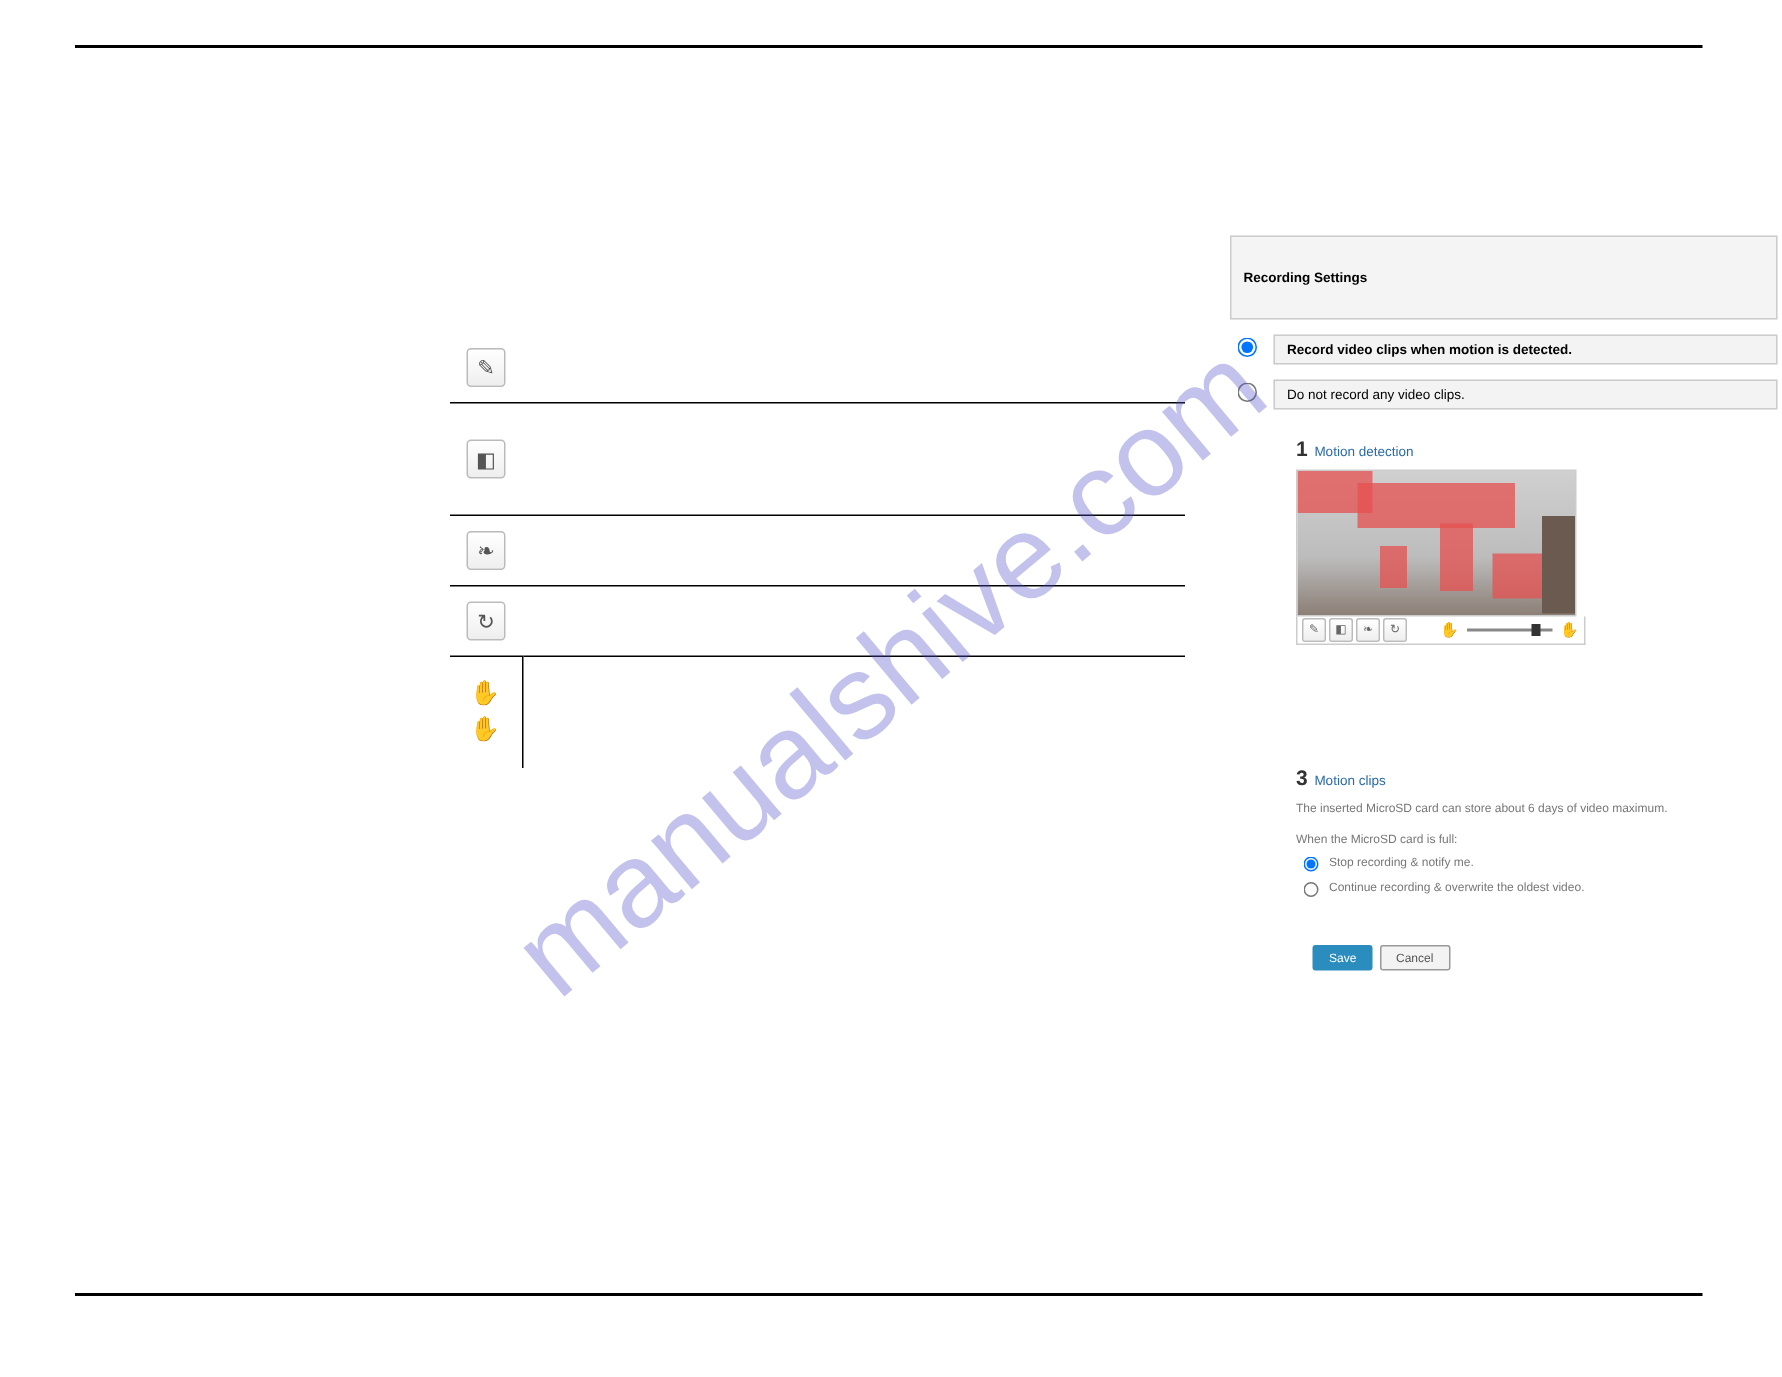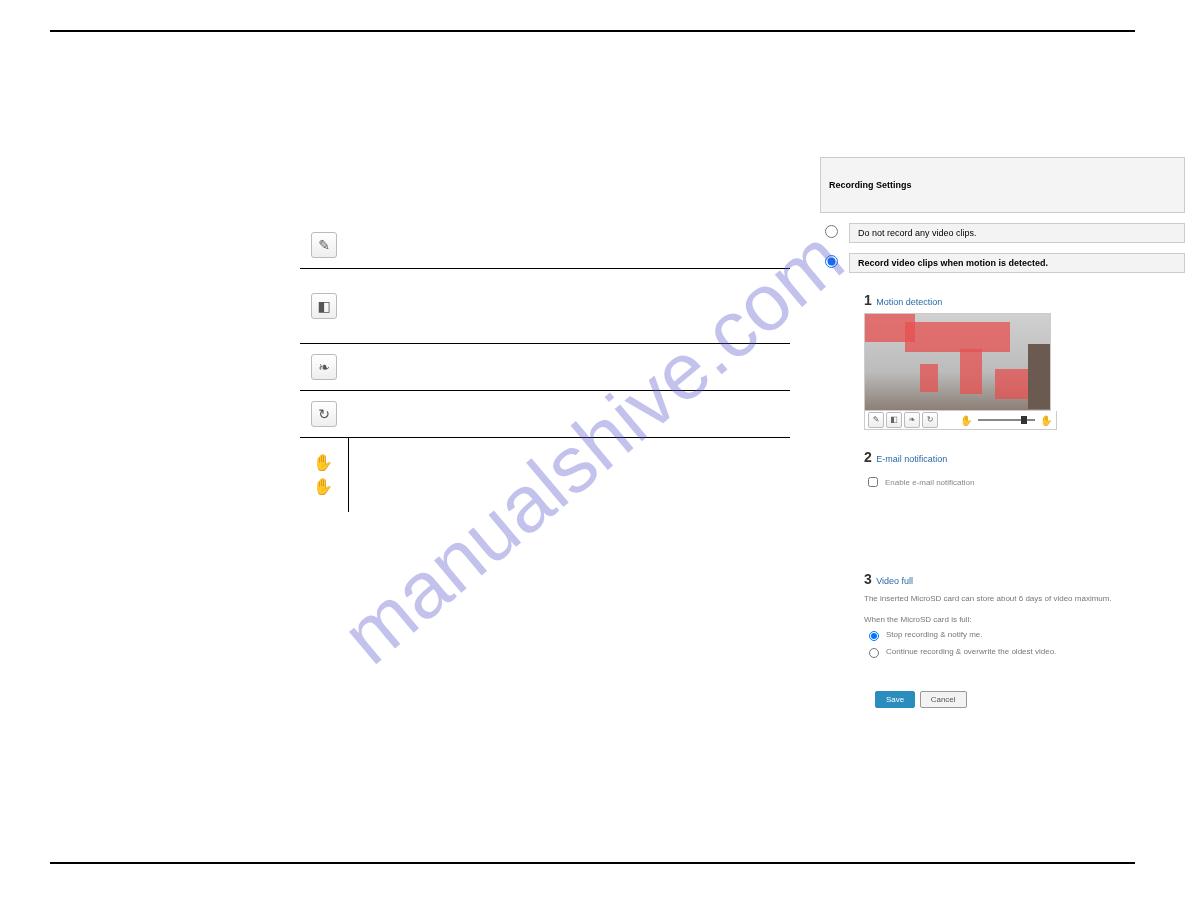--- a/index.html
+++ b/index.html
@@ -253,27 +253,27 @@
       </td>
       <td class="desc-col" style="height:50px;"></td>
     </tr>
   </tbody>
     </table>
 
   <div class="right">
     <div class="panel-header">Recording Settings</div>
 
     <div class="radio-row">
+      <input type="radio" name="rec" checked="" style="">
+      <div class="radio-label-box bold">Record video clips when motion is detected.</div>
+    </div>
+
+    <div class="radio-row">
       <input type="radio" name="rec" style="">
       <div class="radio-label-box">Do not record any video clips.</div>
-    </div>
-
-    <div class="radio-row">
-      <input type="radio" name="rec" checked="" style="">
-      <div class="radio-label-box bold">Record video clips when motion is detected.</div>
     </div>
 
     <div class="section">
       <span class="sec-num">1</span>
       <span class="sec-title">Motion detection</span>
       <div class="preview-box">
         <div class="mask" style="left:0;top:0;width:50px;height:28px;"></div>
         <div class="mask" style="left:40px;top:8px;width:105px;height:30px;"></div>
         <div class="mask" style="left:95px;top:35px;width:22px;height:45px;"></div>
         <div class="mask" style="left:55px;top:50px;width:18px;height:28px;"></div>
@@ -287,32 +287,24 @@
         <span class="tb-btn">↻</span>
         <span style="width:18px;"></span>
         <span class="tb-hand">✋</span>
         <div class="slider">
             <div class="knob"></div>
           </div>
         <span class="tb-hand dark">✋</span>
       </div>
     </div>
 
-    <div class="section">
-      <span class="sec-num">2</span>
-      <span class="sec-title">E-mail notification</span>
-      <div class="chk-row">
-        <input type="checkbox" style="">
-        <span>Enable e-mail notification</span>
-      </div>
-    </div>
 
     <div class="section" style="margin-top:80px;">
       <span class="sec-num">3</span>
-      <span class="sec-title">Video full</span>
+      <span class="sec-title">Motion clips</span>
       <div class="small-text">The inserted MicroSD card can store about 6 days of video maximum.</div>
       <div class="small-text" style="margin-top:12px;">When the MicroSD card is full:</div>
       <div class="small-radio">
         <input type="radio" name="full" checked="" style="">
         <span>Stop recording &amp; notify me.</span>
       </div>
       <div class="small-radio">
         <input type="radio" name="full" style="">
         <span>Continue recording &amp; overwrite the oldest video.</span>
       </div>

